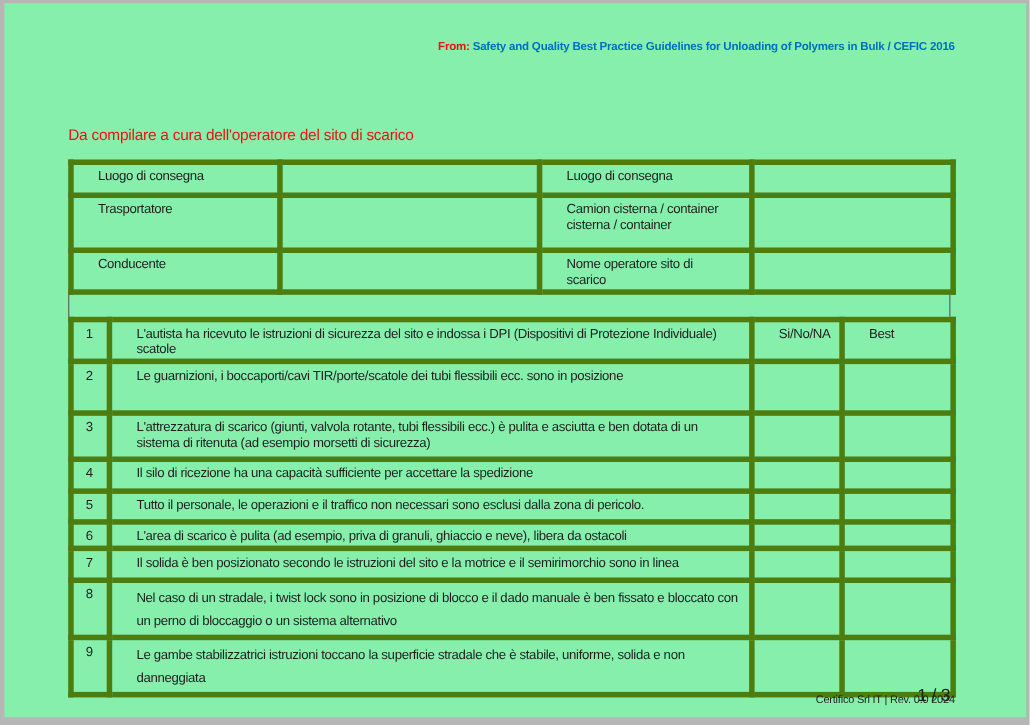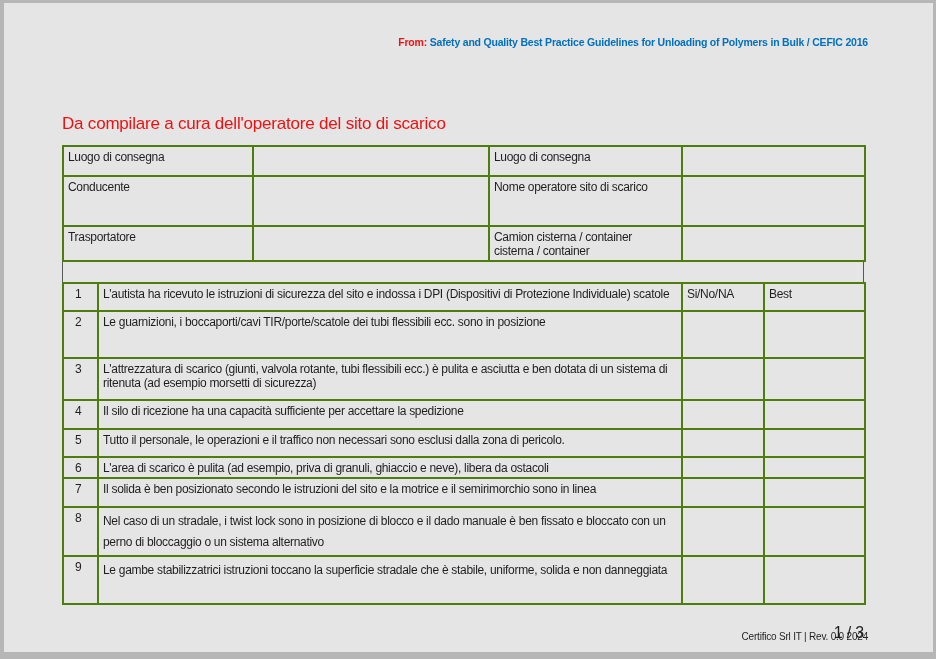--- a/index.html
+++ b/index.html
@@ -1,20 +1,20 @@
 <!DOCTYPE html>
 <html><head>
 <meta charset="utf-8">
 <style>
   html, body { margin: 0; padding: 0; background: #ffffff; }
   .frame {
     position: relative;
     width: 936px; height: 659px;
     box-sizing: border-box;
-    background: #e5e5e5;
+    background: #86efac;
     border-top: 3px solid #b6b6b6;
     border-left: 4px solid #b6b6b6;
     border-right: 3px solid #b6b6b6;
     border-bottom: 7px solid #b6b6b6;
     font-family: "Liberation Sans", sans-serif;
     color: #1f1f1f;
     overflow: hidden;
   }
 
   .source-line {
@@ -23,29 +23,29 @@
   }
   .source-line .from { color: #ee1111; font-weight: 700; }
   .source-line .src  { color: #0070c0; font-weight: 700; }
 
   .page-title {
     position: absolute; left: 58px; top: 62px; width: 820px;
     font-size: 19px; letter-spacing: -0.55px; color: #141414; white-space: nowrap;
   }
   .fill-instruction {
     position: absolute; left: 58px; top: 111px;
-    font-size: 17px; letter-spacing: -0.2px; color: #ee1111;
+    font-size: 14px; letter-spacing: -0.2px; color: #ee1111;
   }
 
   .tablewrap { position: absolute; left: 58px; top: 142px; width: 802px; }
   table {
     border-collapse: collapse; width: 802px; table-layout: fixed;
     font-size: 12px; line-height: 14px; letter-spacing: -0.3px; color: #1f1f1f;
   }
-  td { border: 2px solid #4d7c0f; vertical-align: top; padding: 3px 8px 2px 4px; overflow: hidden; }
+  td { border: 5px solid #4d7c0f; vertical-align: top; padding: 3px 8px 2px 22px; overflow: hidden; }
 
   
   .info tr:nth-child(1) { height: 30px; }
   .info tr:nth-child(2) { height: 50px; }
   .info tr:nth-child(3) { height: 35px; }
   .info td.lbl { padding-right: 14px; }
 
   
   .spacer-row {
     height: 20px;
@@ -100,29 +100,29 @@
           <col style="width:183px">
         </colgroup>
       <tbody>
           <tr>
         <td class="lbl">Luogo di consegna</td>
         <td></td>
         <td class="lbl">Luogo di consegna</td>
         <td></td>
       </tr>
       <tr>
+        <td class="lbl">Trasportatore</td>
+        <td></td>
+        <td class="lbl">Camion cisterna / container cisterna / container</td>
+        <td></td>
+      </tr>
+      <tr>
         <td class="lbl">Conducente</td>
         <td></td>
         <td class="lbl">Nome operatore sito di scarico</td>
-        <td></td>
-      </tr>
-      <tr>
-        <td class="lbl">Trasportatore</td>
-        <td></td>
-        <td class="lbl">Camion cisterna / container cisterna / container</td>
         <td></td>
       </tr>
     </tbody>
       </table>
 
     <div class="spacer-row"></div>
 
     <table class="check">
       <colgroup>
           <col style="width:35px">

